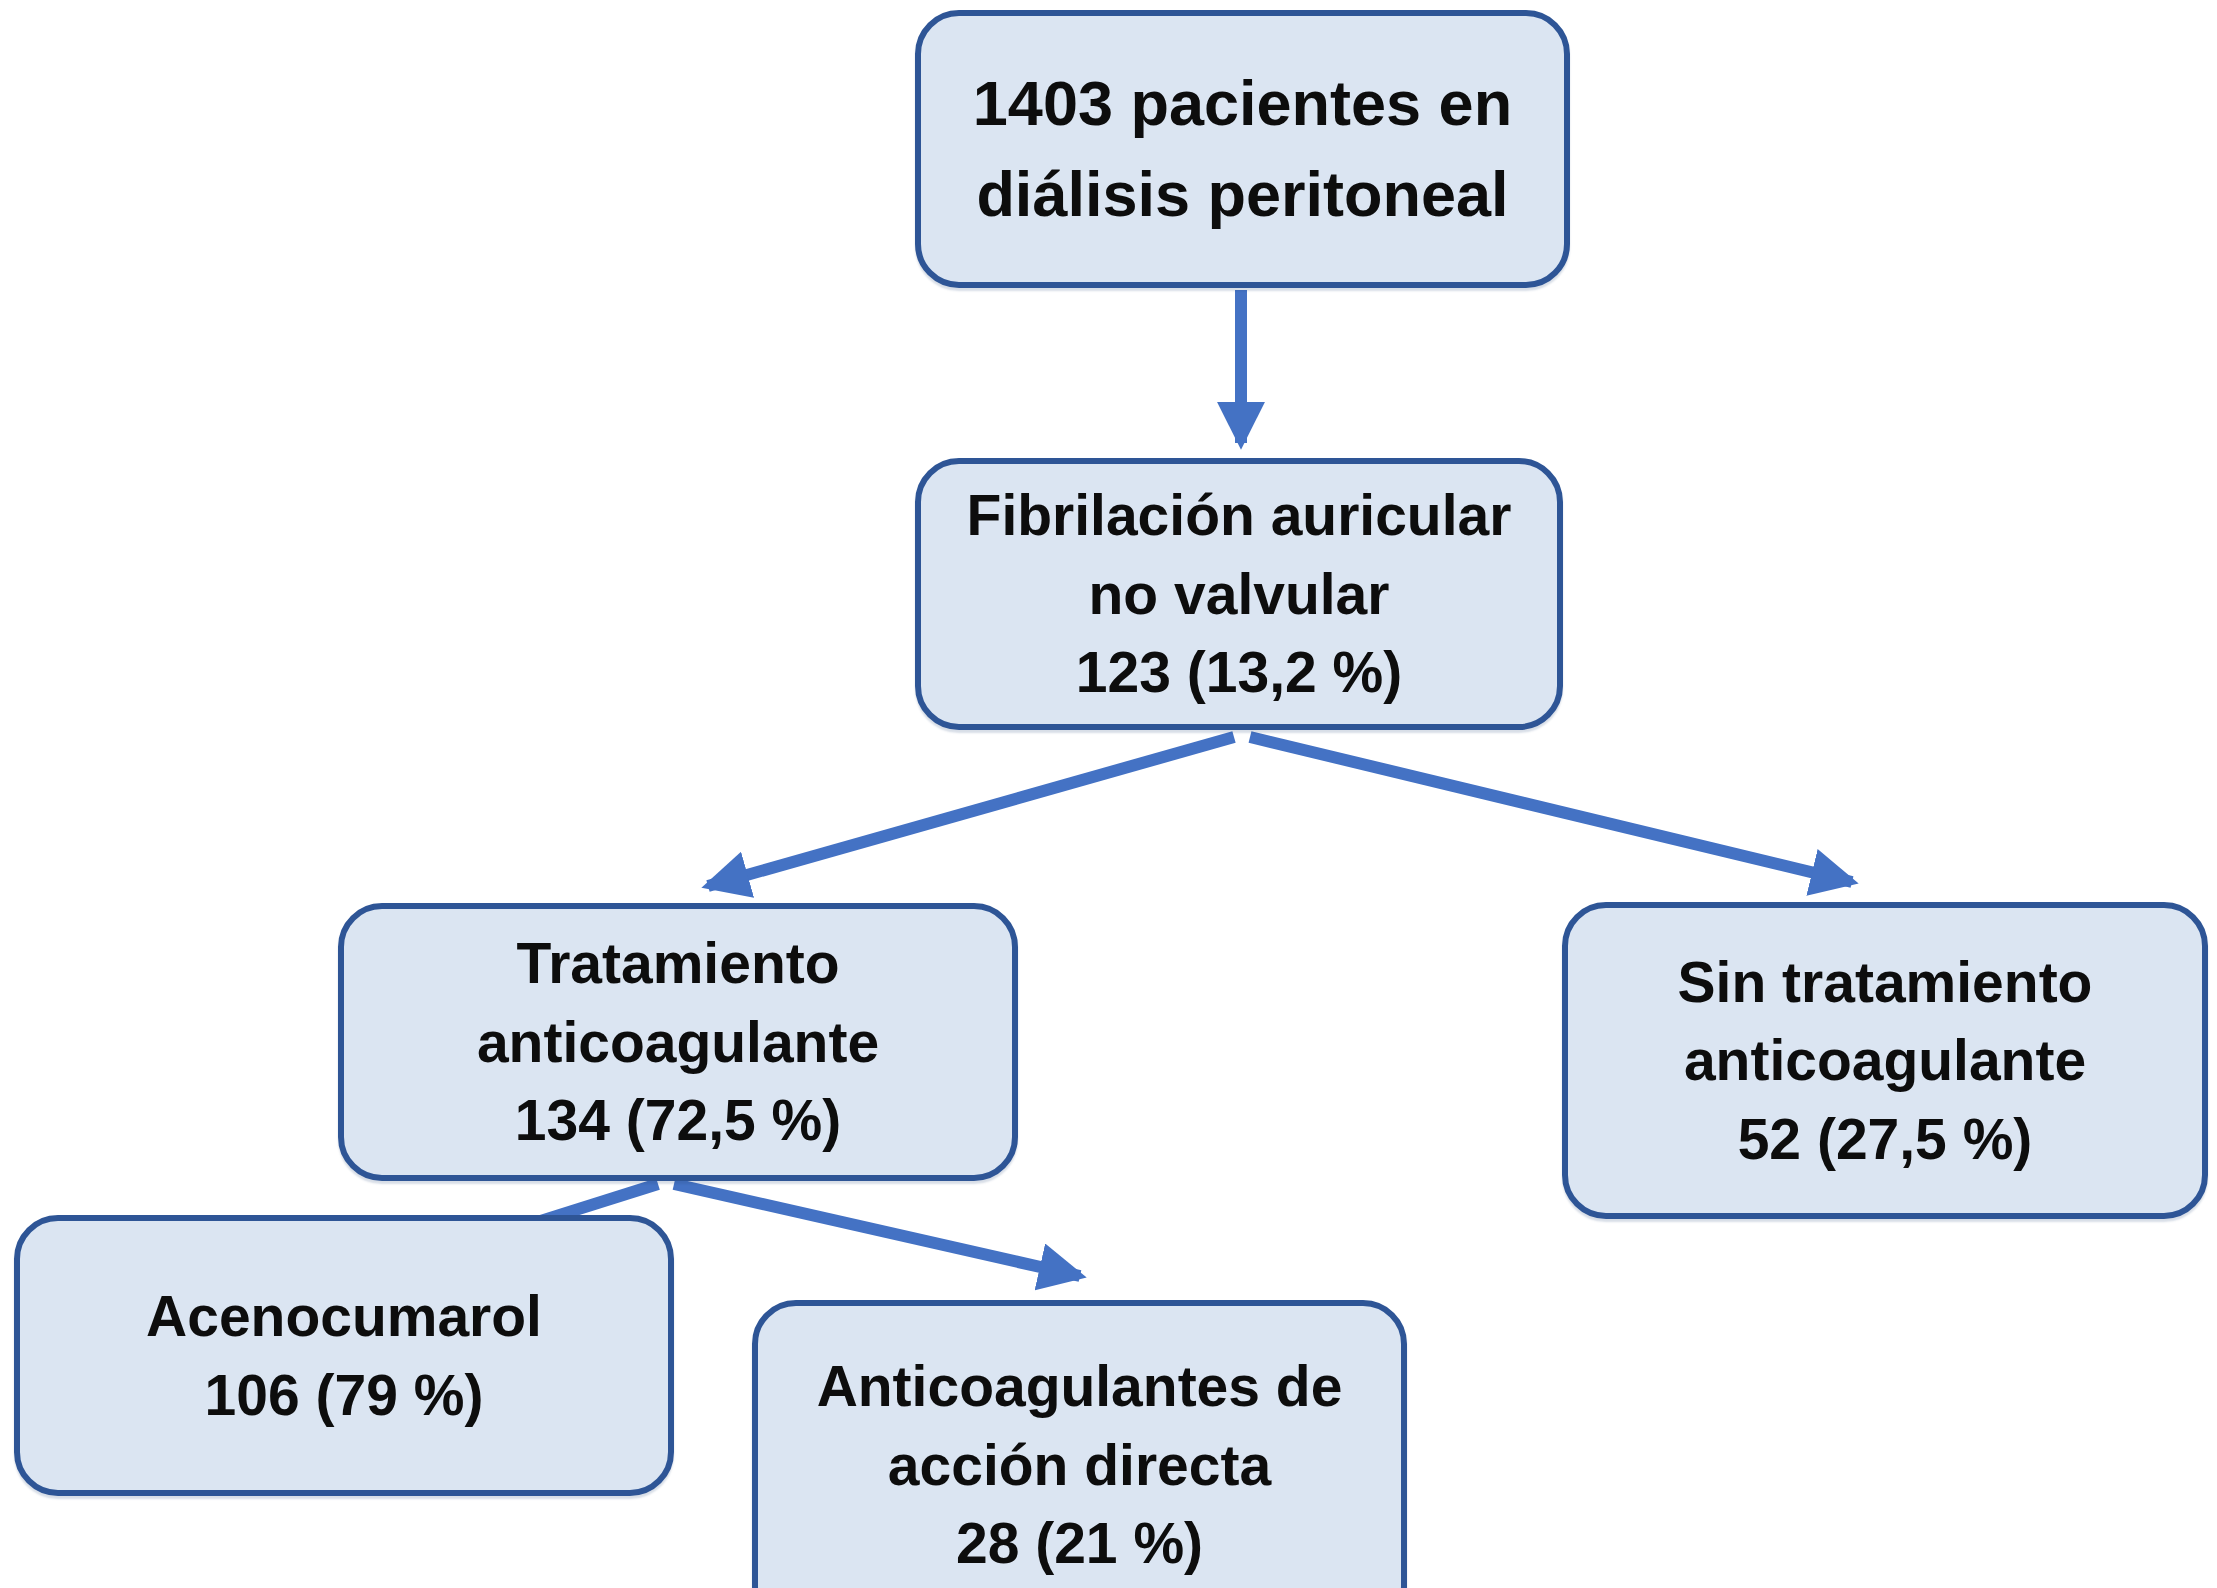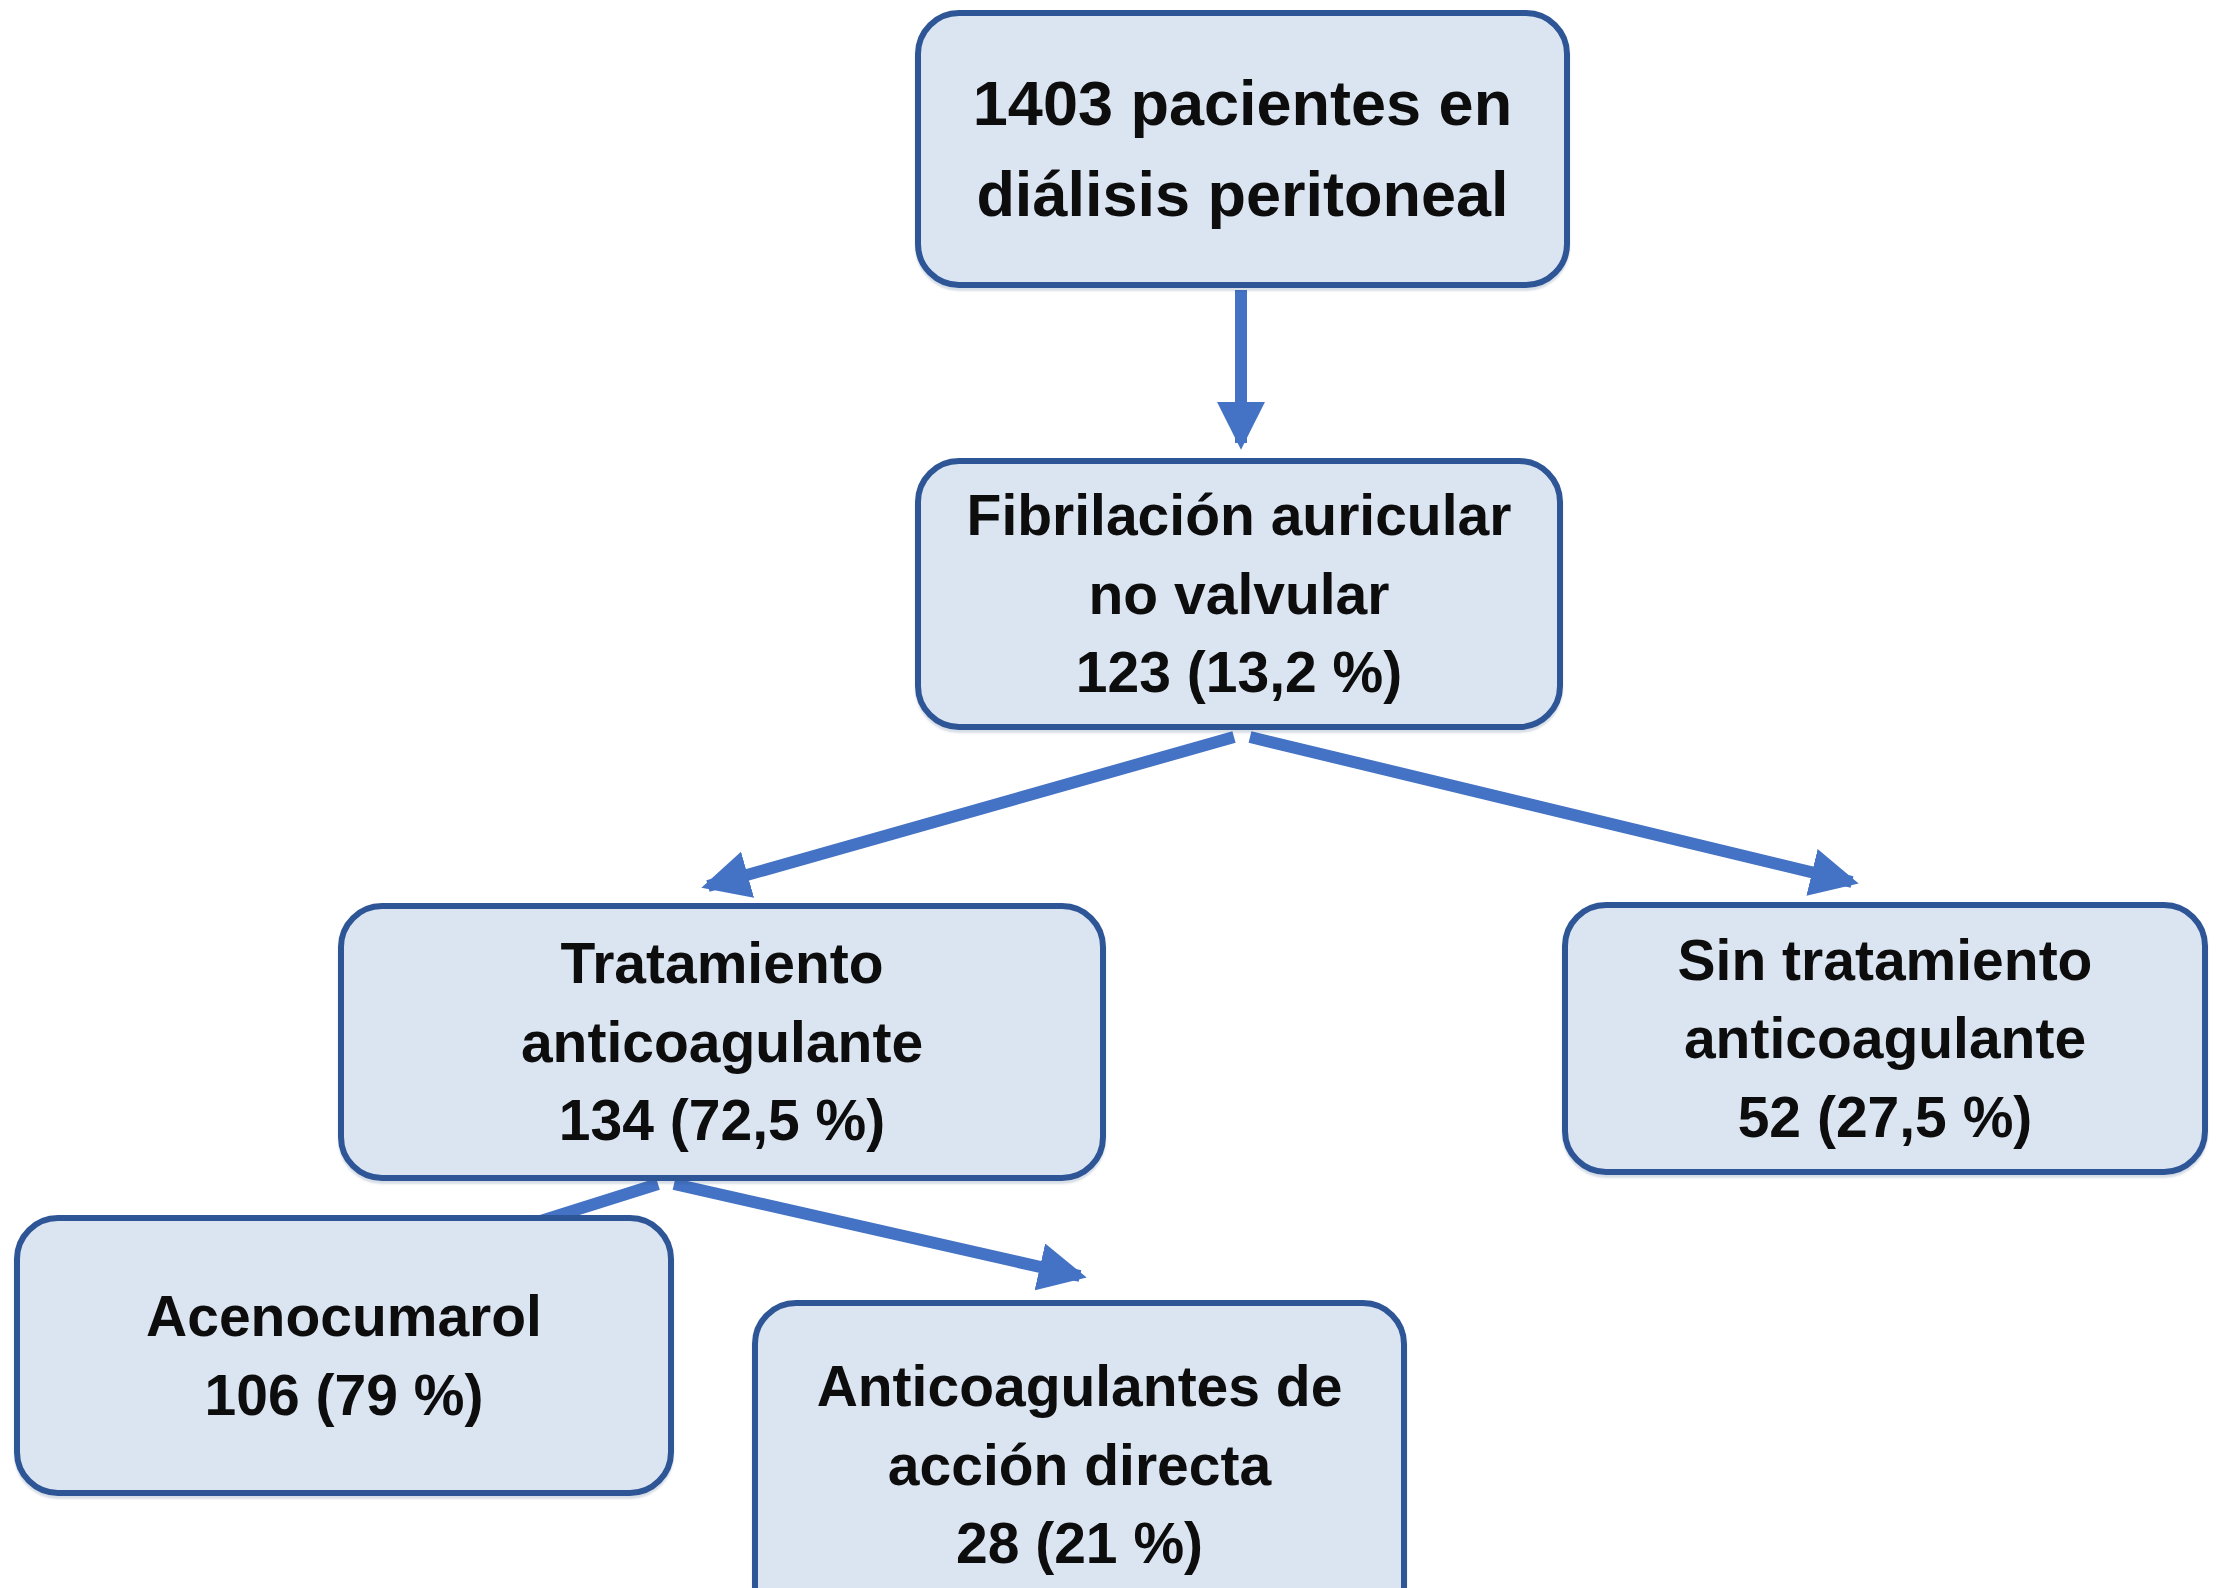--- a/index.html
+++ b/index.html
@@ -76,27 +76,27 @@
     <div class="node-text">1403 pacientes en
 diálisis peritoneal</div>
   </div>
 
   <div class="node" style="left:915px;top:458px;width:648px;height:272px;">
     <div class="node-text">Fibrilación auricular
 no valvular
 123 (13,2 %)</div>
   </div>
 
-  <div class="node" style="left:338px;top:903px;width:768px;height:278px;">
+  <div class="node" style="left:338px;top:903px;width:680px;height:278px;">
     <div class="node-text">Tratamiento
 anticoagulante
 134 (72,5 %)</div>
   </div>
 
-  <div class="node" style="left:1562px;top:902px;width:646px;height:273px;">
+  <div class="node" style="left:1562px;top:902px;width:646px;height:317px;">
     <div class="node-text">Sin tratamiento
 anticoagulante
 52 (27,5 %)</div>
   </div>
 
   <div class="node" style="left:14px;top:1215px;width:660px;height:281px;">
     <div class="node-text">Acenocumarol
 106 (79 %)</div>
   </div>
 

